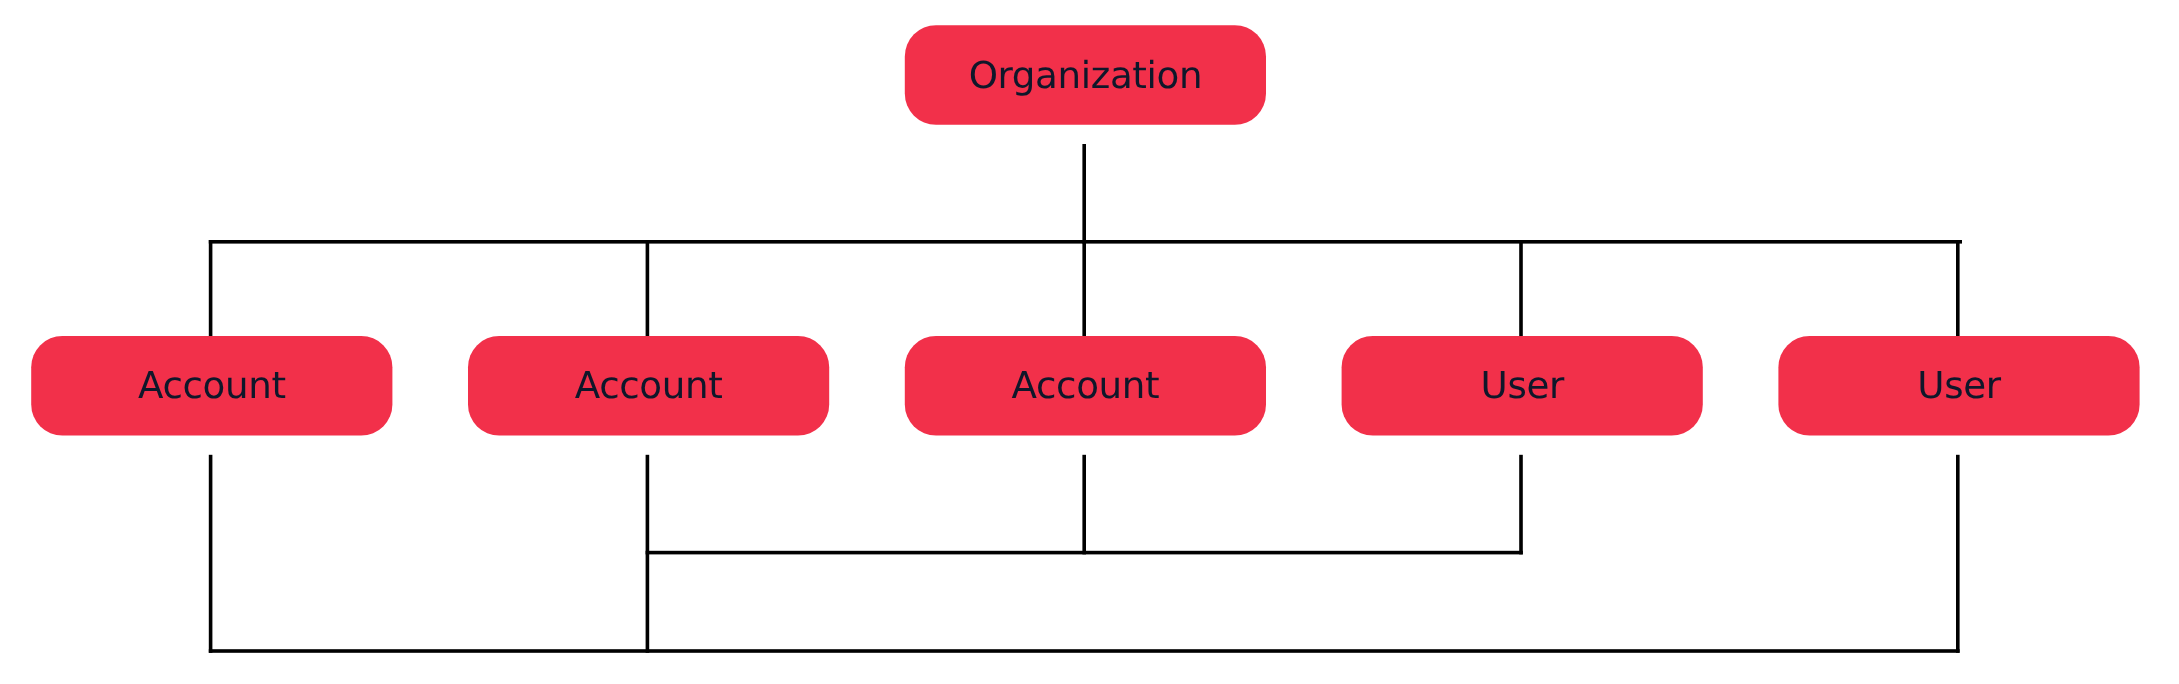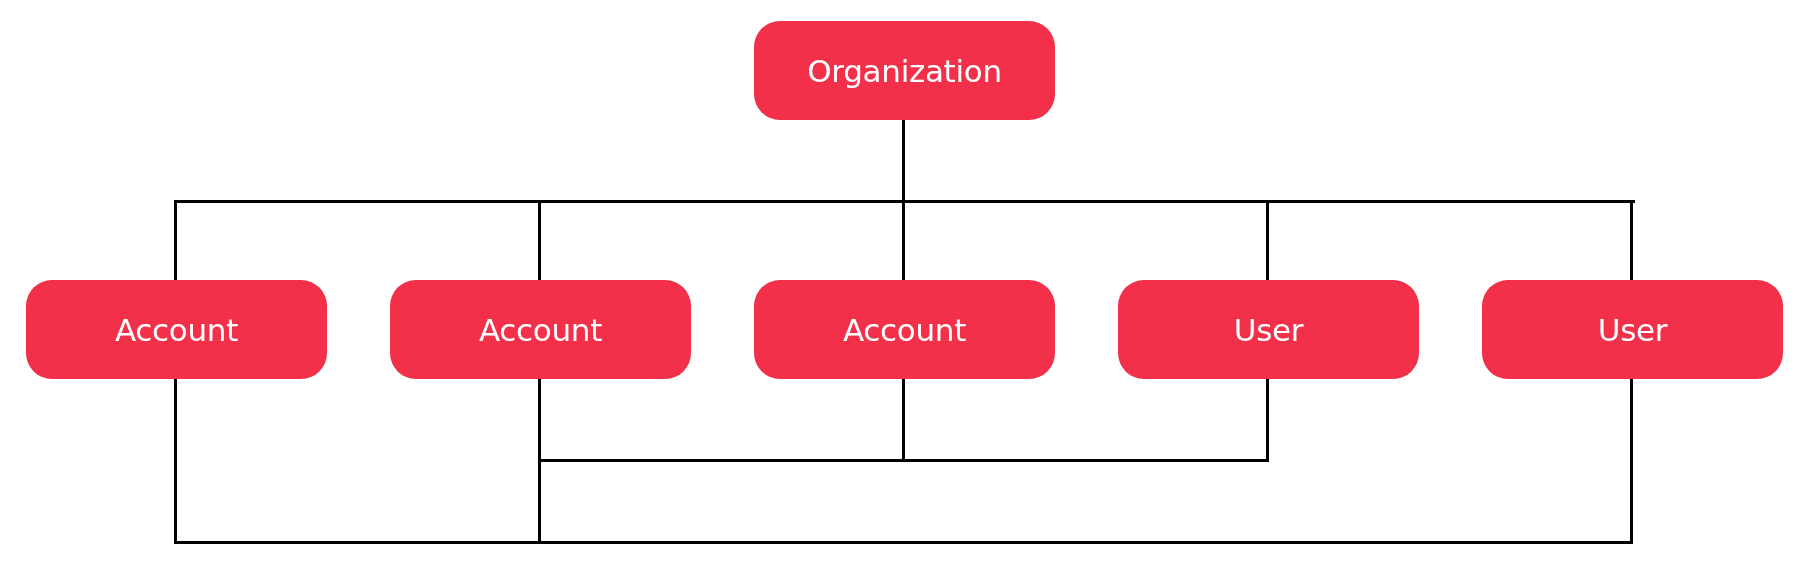--- a/index.html
+++ b/index.html
@@ -1,22 +1,22 @@
 <!DOCTYPE html>
 <html><head>
   <meta charset="utf-8">
   <style>
     html, body { margin: 0; padding: 0; background: #ffffff; }
     .canvas { position: relative; width: 1816px; height: 570px; background: #ffffff; overflow: hidden; }
     .line { position: absolute; background: #000000; }
     .node {
-      position: absolute; width: 301px; height: 99px;
+      position: absolute; width: 301px; height: 83px;
       background: #f2304a; border-radius: 26px;
       display: flex; align-items: center; justify-content: center;
-      color: #ffffff; font-family: "DejaVu Sans", sans-serif; font-size: 31px;
+      color: #0f172a; font-family: "DejaVu Sans", sans-serif; font-size: 31px;
       letter-spacing: -0.3px; cursor: pointer;
     }
   </style>
 </head>
 <body>
 
 <div class="canvas">
 
   <div class="line" style="left:902px; top:120px; width:3px; height:83px;"></div>
   <div class="line" style="left:174px; top:200px; width:1461px; height:3px;"></div>

